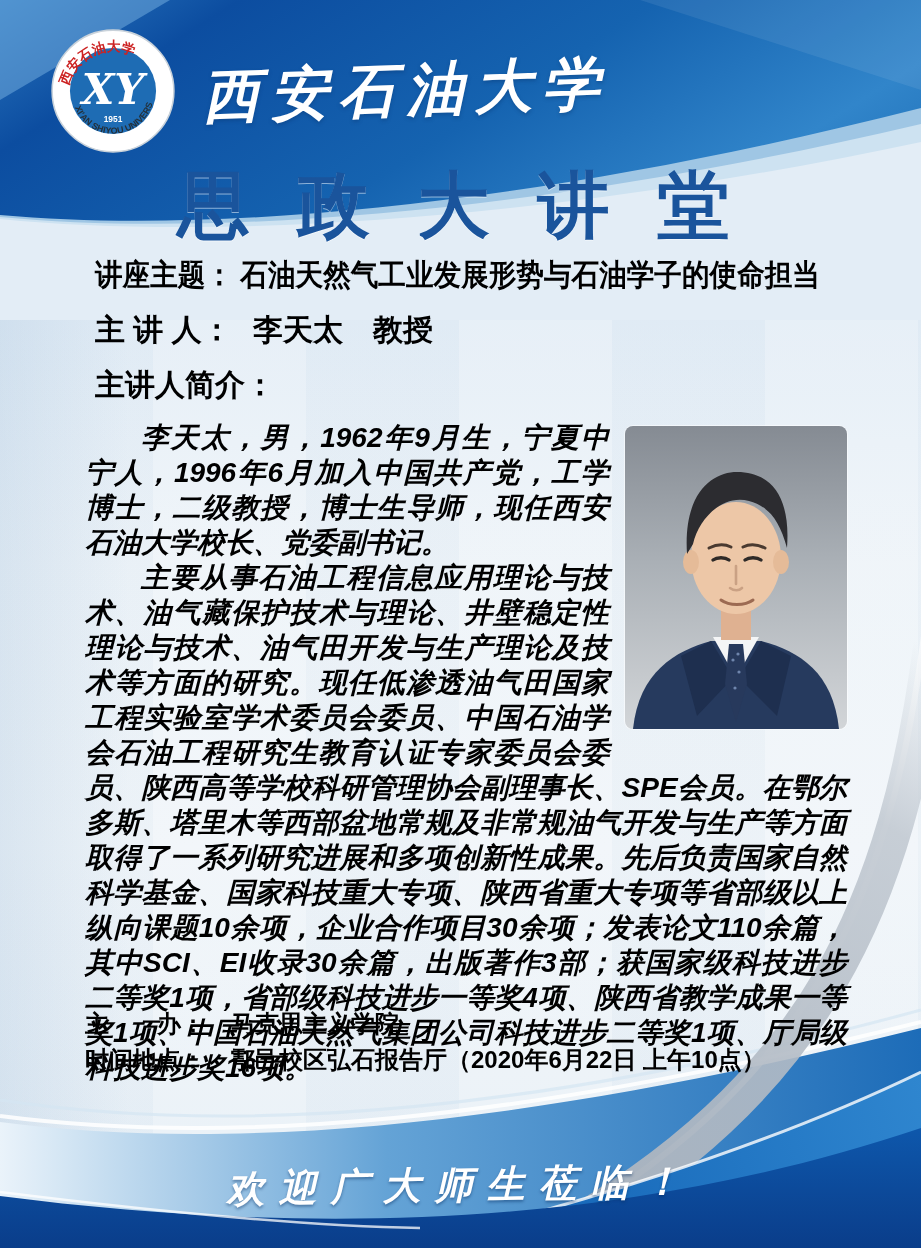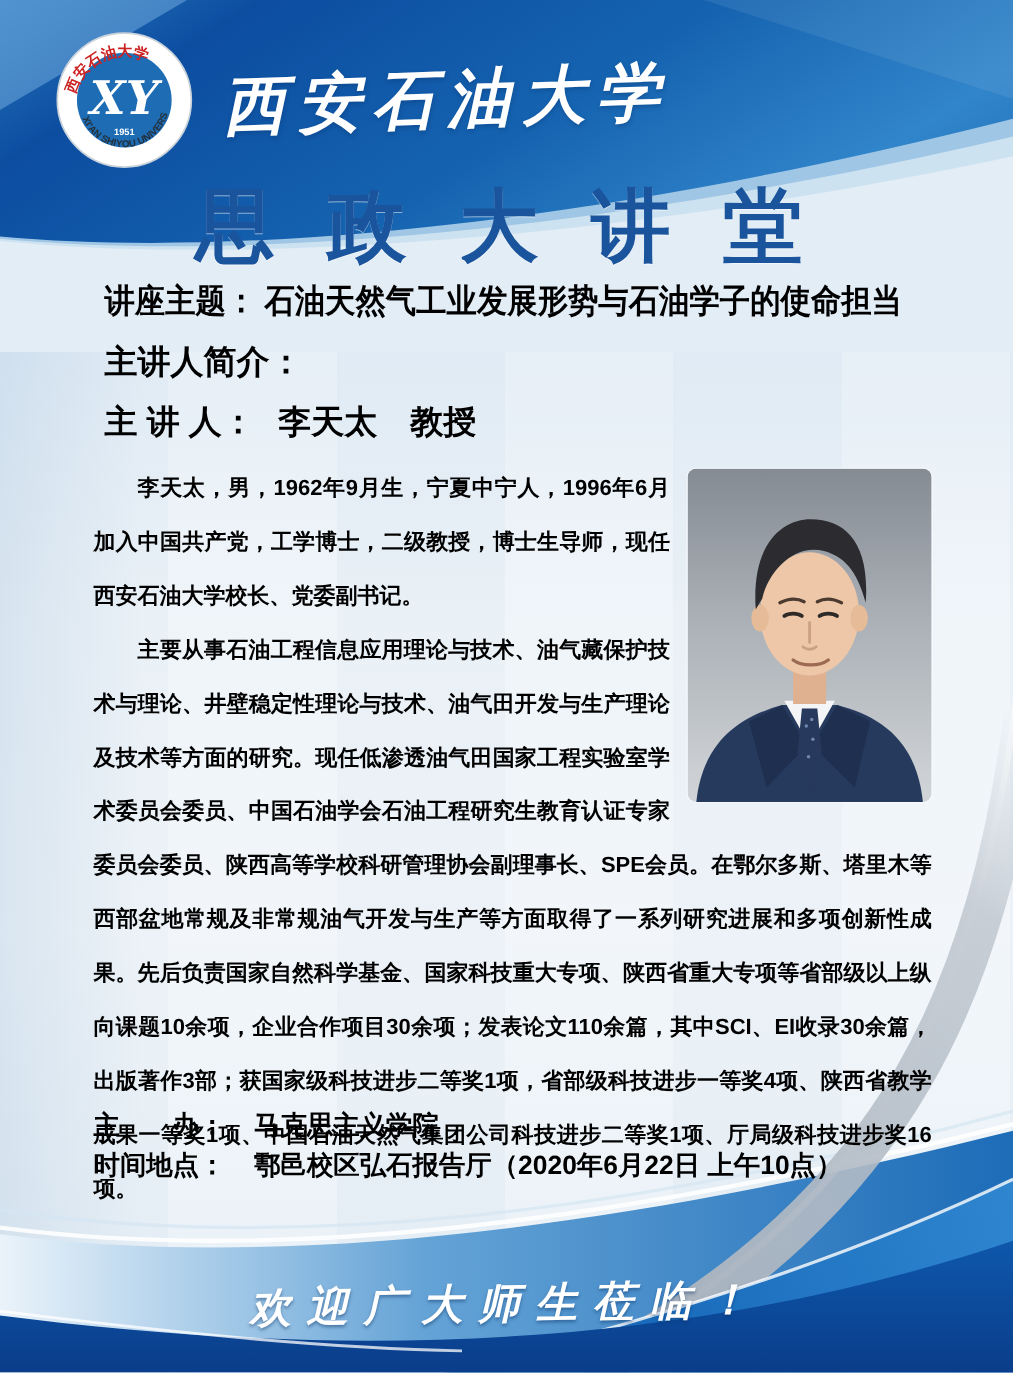--- a/index.html
+++ b/index.html
@@ -23,21 +23,21 @@
   .page-title{position:absolute;left:0;right:0;top:158px;text-align:center;z-index:6;
     font-size:72px;font-weight:900;color:#1a549c;letter-spacing:14px;
     text-shadow:0 1px 0 rgba(255,255,255,.5);}
   
   .info{position:absolute;left:85px;top:258px;width:800px;z-index:6;color:#000;margin-left:10px;}
   .info .row{font-size:30px;font-weight:700;line-height:34px;margin-bottom:21px;white-space:nowrap;}
   .info .row.topic{transform:scaleX(.92);transform-origin:left center;}
   .info .label{display:inline-block;min-width:158px;}
   
   .bio{position:absolute;left:85px;top:420px;width:762px;z-index:6;color:#000;
-    font-size:20px;font-weight:600;line-height:49px;text-align:justify;}
+    font-size:28px;font-weight:600;line-height:35px;text-align:justify;font-style:italic;}
   .bio p{margin:0;text-indent:2em;}
   .photo{float:right;width:222px;height:303px;margin:6px 0 10px 16px;border-radius:8px;
     overflow:hidden;box-shadow:0 0 0 1px rgba(255,255,255,.5);}
   .photo svg{display:block;width:100%;height:100%;}
   
   .footer{position:absolute;left:85px;top:1006px;width:800px;z-index:6;color:#000;}
   .footer .frow{font-size:24px;font-weight:700;line-height:36px;white-space:nowrap;}
   .footer .flabel{display:inline-block;min-width:146px;}
   
   .welcome{position:absolute;left:0;right:0;top:1160px;text-align:center;z-index:7;
@@ -123,24 +123,24 @@
     <div class="school-name">西安石油大学</div>
   </div>
 
   <div class="page-title">思 政 大 讲 堂</div>
 
   <div class="info">
     <div class="row topic">
       <span class="label">讲座主题：</span><span>石油天然气工业发展形势与石油学子的使命担当</span>
     </div>
     <div class="row">
-      <span>主讲人简介：</span>
+      <span class="label">主 讲 人：</span><span>李天太　教授</span>
     </div>
     <div class="row">
-      <span class="label">主 讲 人：</span><span>李天太　教授</span>
+      <span>主讲人简介：</span>
     </div>
   </div>
 
   <div class="bio">
     <div class="photo">
       <svg viewBox="0 0 222 303">
         <defs>
           <linearGradient id="gPh" x1="0" y1="0" x2="0" y2="1">
             <stop offset="0" stop-color="#858b93"></stop>
             <stop offset="0.45" stop-color="#aab0b6"></stop>

